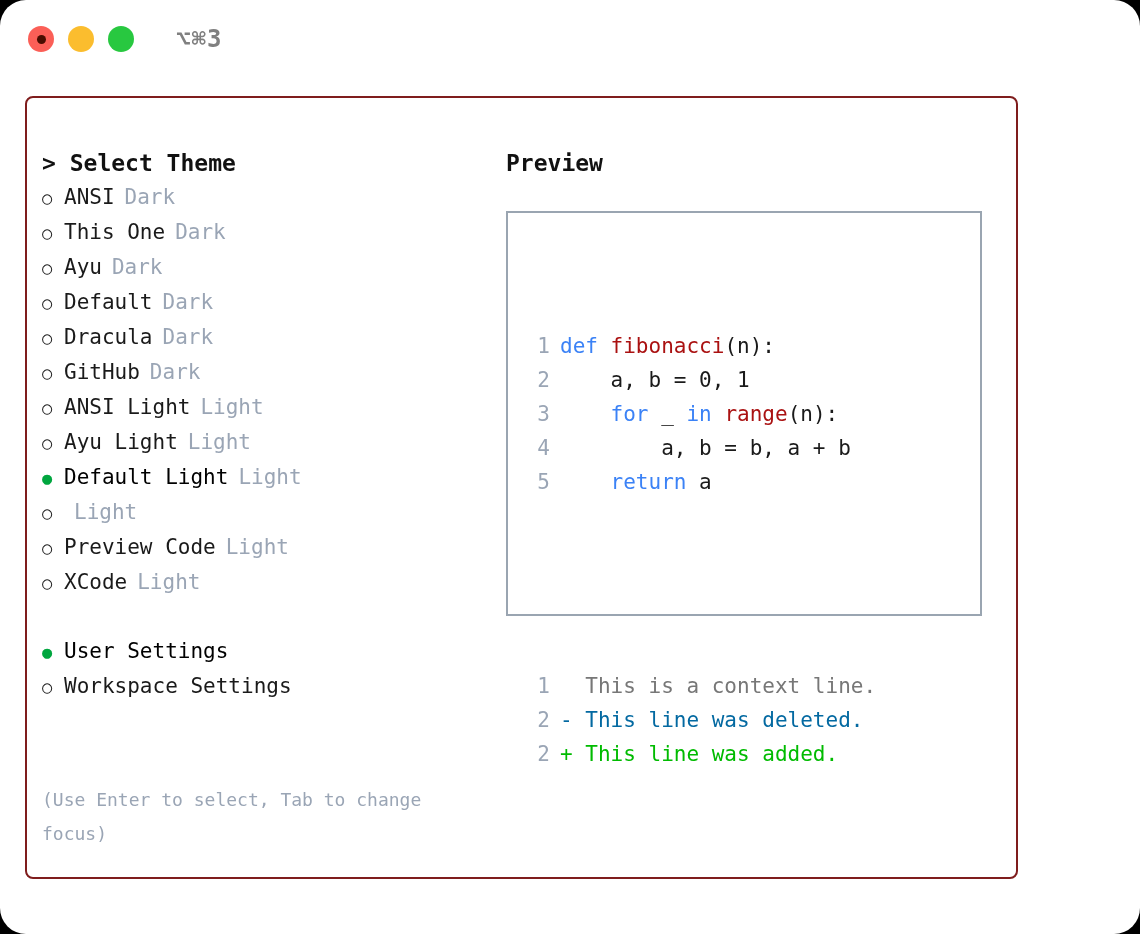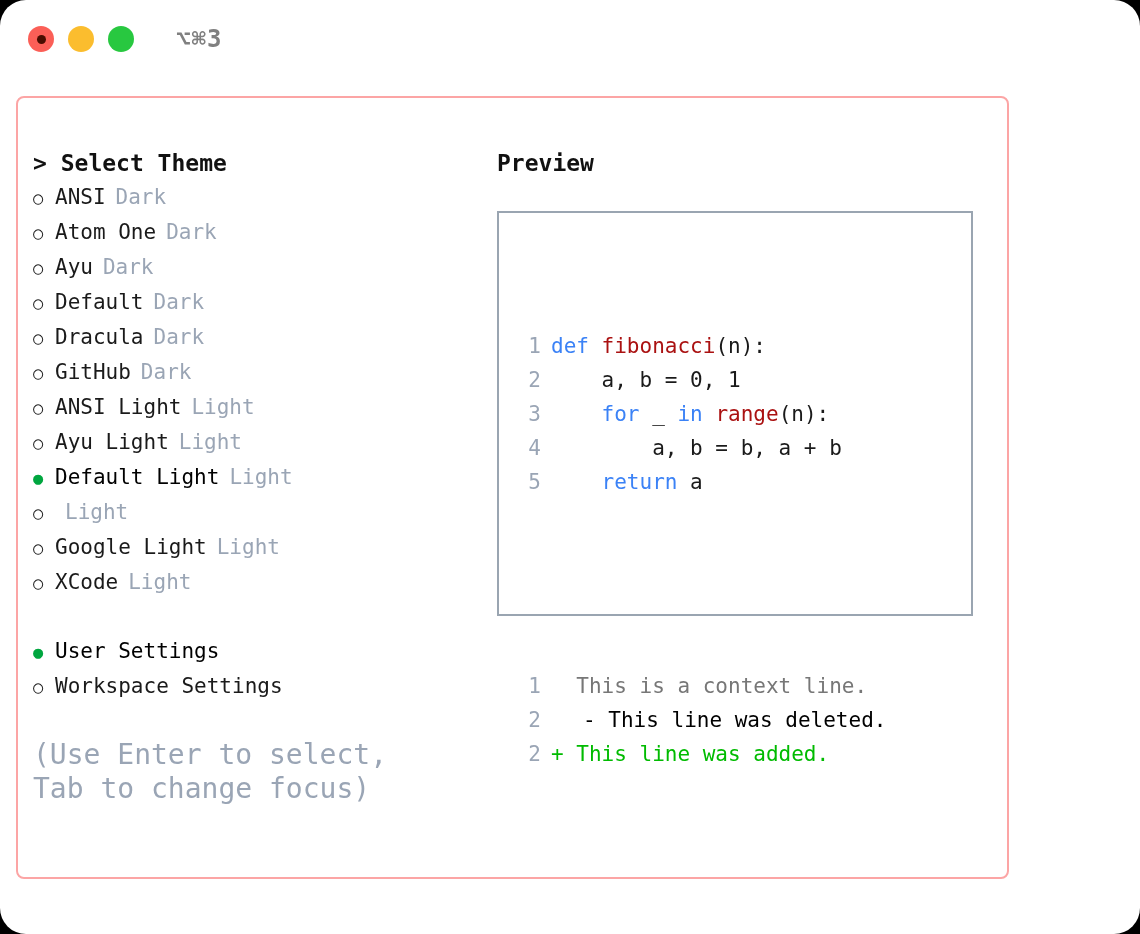--- a/index.html
+++ b/index.html
@@ -63,25 +63,25 @@
     font-family: "DejaVu Sans Mono", "Liberation Mono", monospace;
     font-size: 24px;
     font-weight: bold;
     color: #808080;
     letter-spacing: 1px;
   }
 
   
   .panel {
     position: absolute;
-    left: 16px;
+    left: 25px;
     top: 96px;
     width: 993px;
     height: 783px;
-    border: 2px solid #fca5a5;
+    border: 2px solid #7f1d1d;
     border-radius: 8px;
     box-sizing: border-box;
     background: #ffffff;
   }
 
   .panel-inner {
     position: relative;
     width: 100%;
     height: 100%;
   }
@@ -129,24 +129,25 @@
     line-height: 34px;
     color: #1a1a1a;
     padding-left: 28px;
     white-space: pre;
   }
   .spacer-sm { height: 34px; }
   .spacer-md { height: 34px; }
 
   .hint {
     color: #9aa5b5;
-    font-size: 28px;
+    font-size: 18px;
     line-height: 34px;
     width: 400px;
     white-space: pre-wrap;
+    margin-top: 45px;
   }
 
   
   .right-col {
     position: absolute;
     left: 479px;
     top: 48px;
     width: 500px;
   }
   .preview-title {
@@ -178,21 +179,21 @@
     width: 30px;
     flex: 0 0 30px;
     text-align: right;
     margin-right: 10px;
   }
   .code-text { color: #1a1a1a; white-space: pre; }
   .kw  { color: #3b82f6; }
   .fn  { color: #aa1111; }
   .gap-line { height: 34px; }
   .ctx { color: #777777; }
-  .del { color: #000000; margin-left: 32px; }
+  .del { color: #0369a1; }
   .add { color: #00bb00; }
 </style>
 </head>
 <body>
 
 <div class="window">
 
   <div class="titlebar">
     <div class="lights">
       <div class="light red">
@@ -204,30 +205,30 @@
     <div class="shortcut">⌥⌘3</div>
   </div>
 
   <div class="panel">
     <div class="panel-inner">
 
       <div class="left-col">
         <div class="list-title">&gt; Select Theme</div>
         <div id="theme-items">
             <div class="theme-row"><span class="marker">○</span><span class="label">ANSI</span><span class="tag">Dark</span></div>
-            <div class="theme-row"><span class="marker">○</span><span class="label">Atom One</span><span class="tag">Dark</span></div>
+            <div class="theme-row"><span class="marker">○</span><span class="label">This One</span><span class="tag">Dark</span></div>
             <div class="theme-row"><span class="marker">○</span><span class="label">Ayu</span><span class="tag">Dark</span></div>
             <div class="theme-row"><span class="marker">○</span><span class="label">Default</span><span class="tag">Dark</span></div>
             <div class="theme-row"><span class="marker">○</span><span class="label">Dracula</span><span class="tag">Dark</span></div>
             <div class="theme-row"><span class="marker">○</span><span class="label">GitHub</span><span class="tag">Dark</span></div>
             <div class="theme-row"><span class="marker">○</span><span class="label">ANSI Light</span><span class="tag">Light</span></div>
             <div class="theme-row"><span class="marker">○</span><span class="label">Ayu Light</span><span class="tag">Light</span></div>
             <div class="theme-row selected"><span class="marker">●</span><span class="label">Default Light</span><span class="tag">Light</span></div>
             <div class="theme-row"><span class="marker">○</span><span class="tag">Light</span></div>
-            <div class="theme-row"><span class="marker">○</span><span class="label">Google Light</span><span class="tag">Light</span></div>
+            <div class="theme-row"><span class="marker">○</span><span class="label">Preview Code</span><span class="tag">Light</span></div>
             <div class="theme-row"><span class="marker">○</span><span class="label">XCode</span><span class="tag">Light</span></div>
           </div>
 
         <div class="spacer-sm"></div>
 
         <div id="apply-items">
             <div class="theme-row selected"><span class="marker">●</span><span class="label">User Settings</span></div>
             <div class="theme-row"><span class="marker">○</span><span class="label">Workspace Settings</span></div>
           </div>
 

